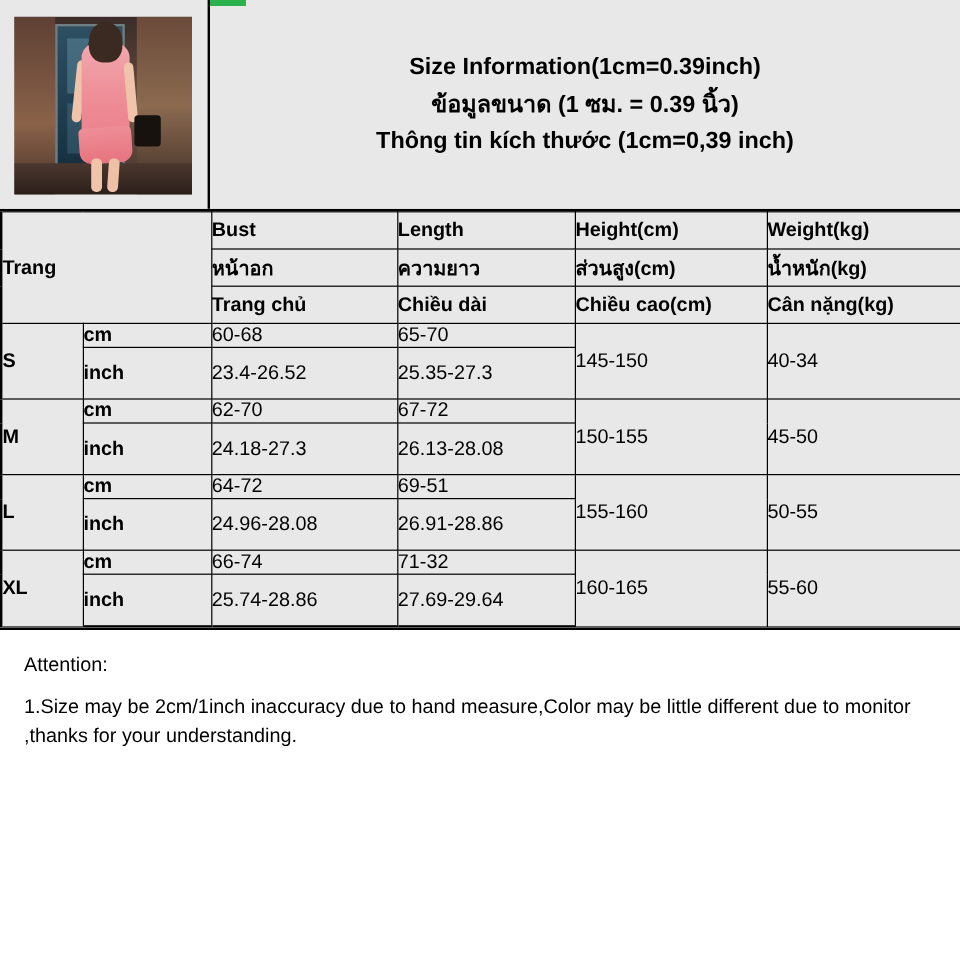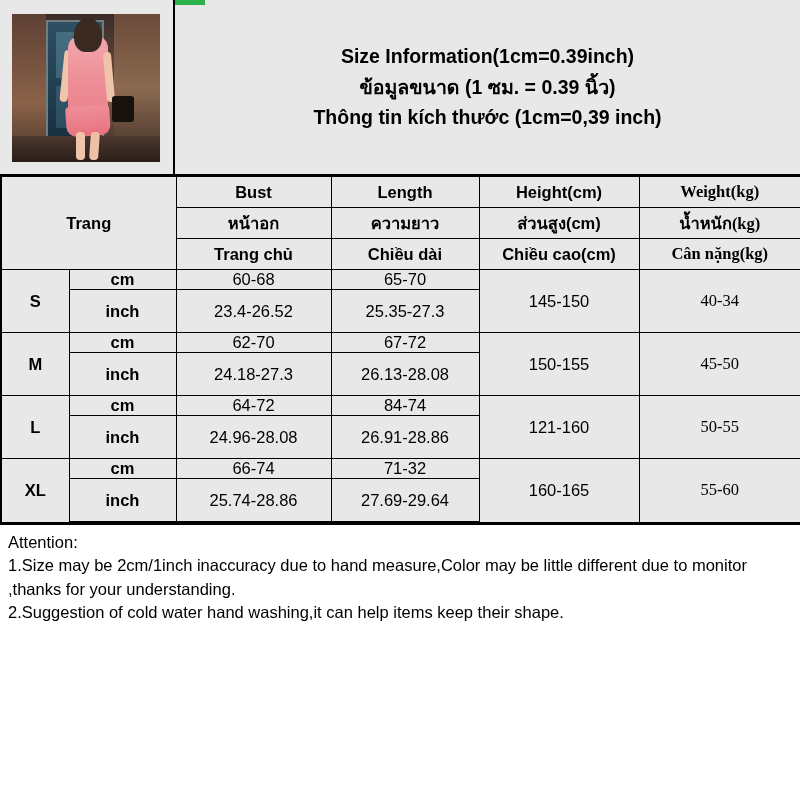--- a/index.html
+++ b/index.html
@@ -188,21 +188,20 @@
 
   
   table.size-table {
     border-collapse: collapse;
     width: 800px;
     table-layout: fixed;
     background: #e8e8e8;
   }
   table.size-table td {
     border: 1px solid #000;
-    text-align: center;
     vertical-align: middle;
     font-size: 16.5px;
     background: #e8e8e8;
     padding: 0;
   }
   td.hdr {
     font-weight: bold;
     font-size: 17px;
     height: 30px;
   }
@@ -216,36 +215,35 @@
   }
   td.val {
     font-size: 16.5px;
     margin-top: 22px;
   }
   .outer-left {
     border-left: 2px solid #000 !important;
   }
   .outer-right {
     border-right: 2px solid #000 !important;
-    font-family: Liberation Serif, serif;
   }
   .thick-bottom { border-bottom: 2px solid #000 !important; }
 
   
   .attention {
     box-sizing: border-box;
     width: 800px;
     padding: 6px 8px 8px 8px;
     font-size: 16.5px;
     line-height: 1.42;
     background: #ffffff;
     border-top: 2px solid #000;
   }
   .attention p {
-    margin: 0;
+    margin: 12px;
   }
 </style>
 </head>
 <body>
 
 <div class="page">
 
   <div class="header">
     <div class="photo-cell">
       <div class="photo">
@@ -332,22 +330,22 @@
       <tr>
         <td class="unit" style="height:42px">inch</td>
         <td class="val">24.18-27.3</td>
         <td class="val">26.13-28.08</td>
       </tr>
 
       <tr>
         <td class="size-label outer-left" rowspan="2" style="height:42px">L</td>
         <td class="unit">cm</td>
         <td class="val">64-72</td>
-        <td class="val">84-74</td>
-        <td class="val" rowspan="2">121-160</td>
+        <td class="val">69-51</td>
+        <td class="val" rowspan="2">155-160</td>
         <td class="val outer-right" rowspan="2">50-55</td>
       </tr>
       <tr>
         <td class="unit" style="height:42px">inch</td>
         <td class="val">24.96-28.08</td>
         <td class="val">26.91-28.86</td>
       </tr>
 
       <tr>
         <td class="size-label outer-left" rowspan="2" style="height:42px">XL</td>
@@ -361,16 +359,15 @@
         <td class="unit thick-bottom" style="height:42px">inch</td>
         <td class="val thick-bottom">25.74-28.86</td>
         <td class="val thick-bottom">27.69-29.64</td>
       </tr>
     </tbody>
   </table>
 
   <div class="attention">
     <p>Attention:</p>
     <p>1.Size may be 2cm/1inch inaccuracy due to hand measure,Color may be little different due to monitor ,thanks for your understanding.</p>
-    <p>2.Suggestion of cold water hand washing,it can help items keep their shape.</p>
   </div>
 
 </div>
 
 </body></html>

